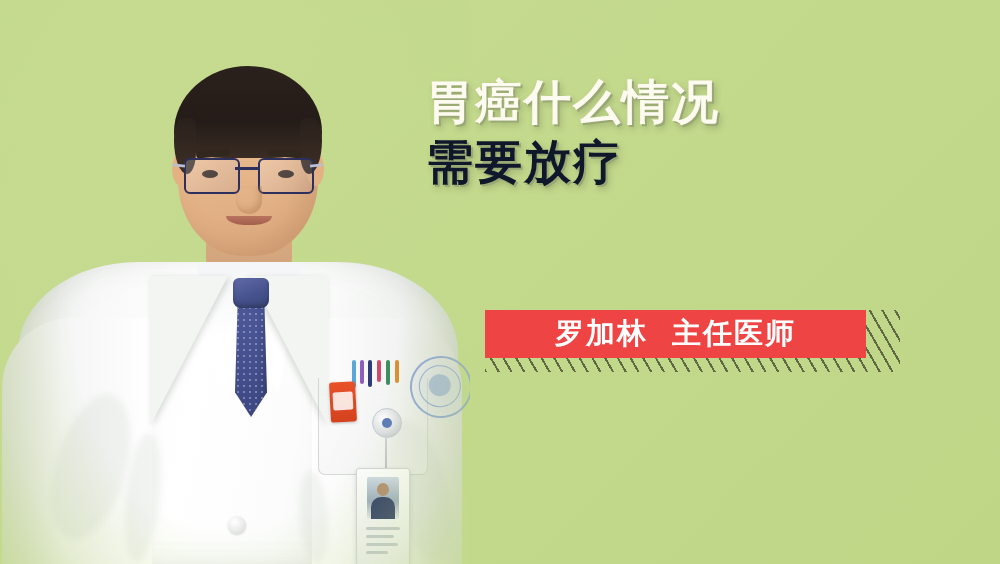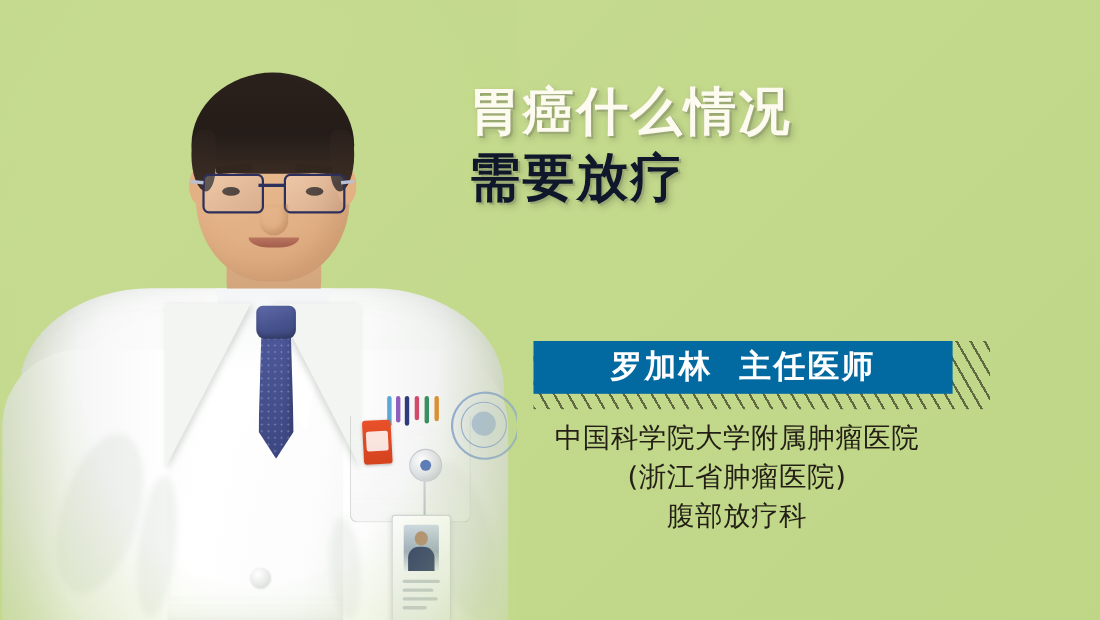--- a/index.html
+++ b/index.html
@@ -467,21 +467,21 @@
       rgba(0,0,0,0) 2px, rgba(0,0,0,0) 11px
     );
     opacity: .85;
   }
   .name-bar {
     position: absolute;
     left: 0;
     top: 0;
     width: 381px;
     height: 48px;
-    background: #0369a1;
+    background: #ef4444;
     display: flex;
     align-items: center;
     justify-content: center;
   }
   .name-bar span {
     color: #ffffff;
     font-family: "DejaVu Sans", "Liberation Sans", sans-serif;
     font-weight: 700;
     font-size: 29px;
     letter-spacing: 2px;
@@ -582,19 +582,14 @@
     <span class="l2">需要放疗</span>
   </div>
 
   <div class="name-bar-wrap">
     <div class="hatch"></div>
     <div class="name-bar">
       <span>罗加林  主任医师</span>
     </div>
   </div>
 
-  <div class="affiliation">
-    <div>中国科学院大学附属肿瘤医院</div>
-    <div>(浙江省肿瘤医院)</div>
-    <div>腹部放疗科</div>
-  </div>
 
 </div>
 
 </body></html>

